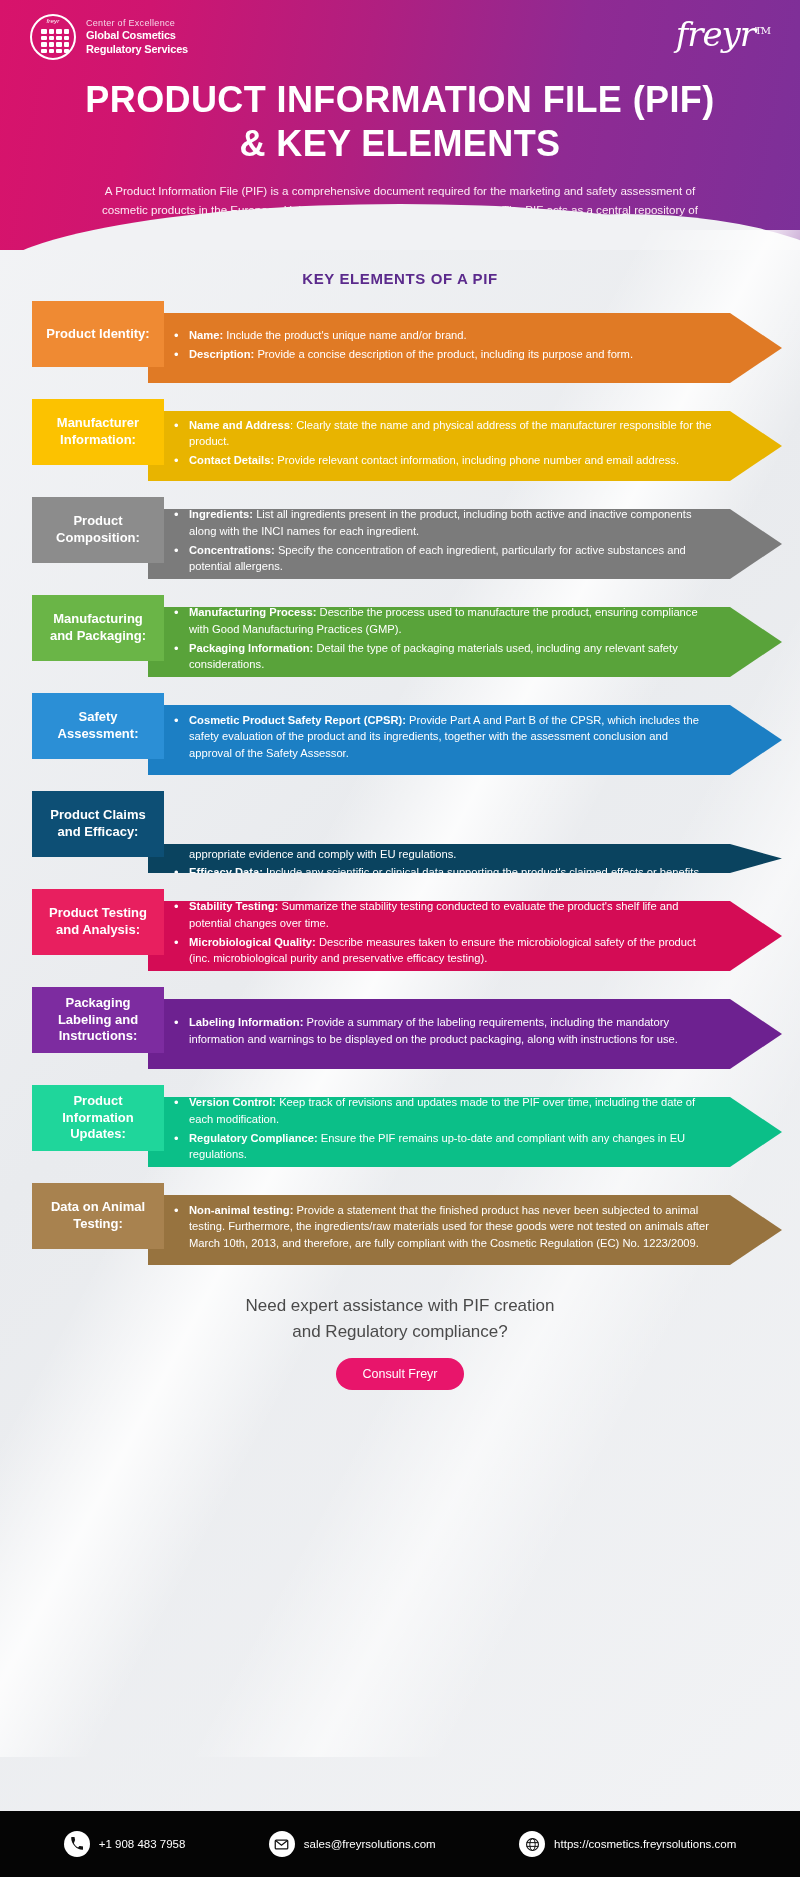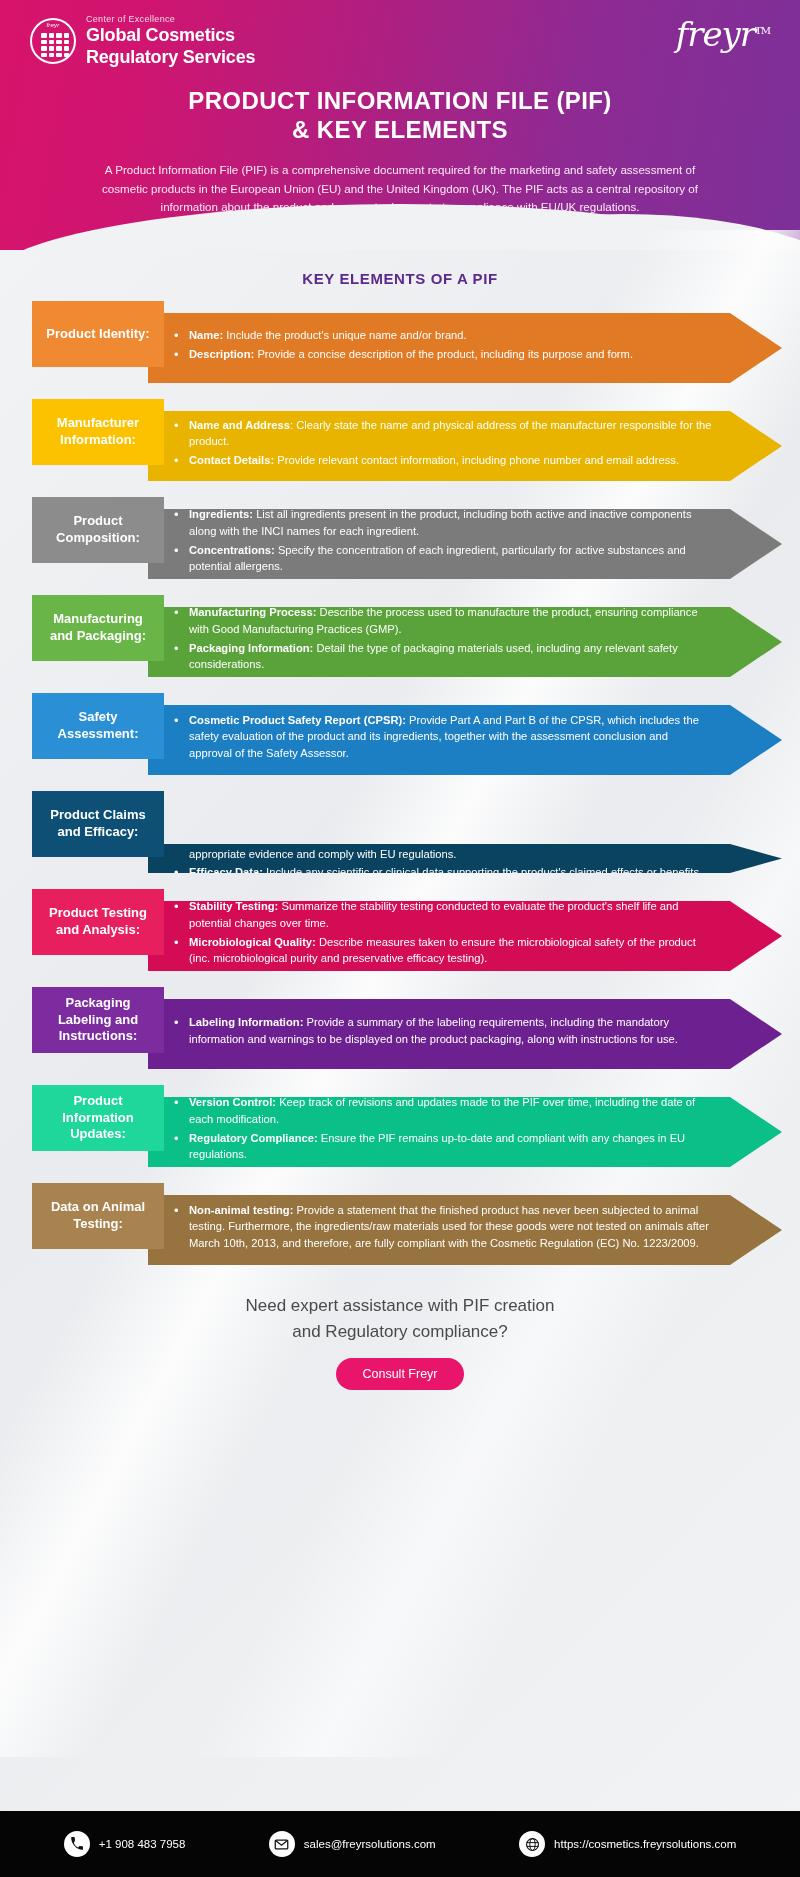--- a/index.html
+++ b/index.html
@@ -80,21 +80,21 @@
     font-style: italic;
     letter-spacing: .2px;
   }
   .brand-text .coe {
     font-size: 9px;
     color: #f5d7e8;
     letter-spacing: .3px;
     margin-bottom: 1px;
   }
   .brand-text .line1, .brand-text .line2 {
-    font-size: 18px;
+    font-size: 11px;
     font-weight: bold;
     color: #fff;
     line-height: 1.2;
     letter-spacing: -.2px;
   }
   .freyr {
     position: absolute;
     top: 14px; right: 30px;
     color: #fff;
     font-family: "DejaVu Serif", serif;
@@ -103,21 +103,21 @@
     font-size: 34px;
     letter-spacing: -1px;
     text-align: right;
   }
   .freyr sup { font-size: 10px; vertical-align: super; font-style: normal; }
 
   .title {
     margin-top: 18px;
     text-align: center;
     color: #fff;
-    font-size: 24px;
+    font-size: 36px;
     font-weight: bold;
     line-height: 1.22;
     letter-spacing: .4px;
   }
   .intro {
     margin: 16px auto 0 auto;
     max-width: 600px;
     text-align: center;
     color: #fdeaf4;
     font-size: 11.6px;

